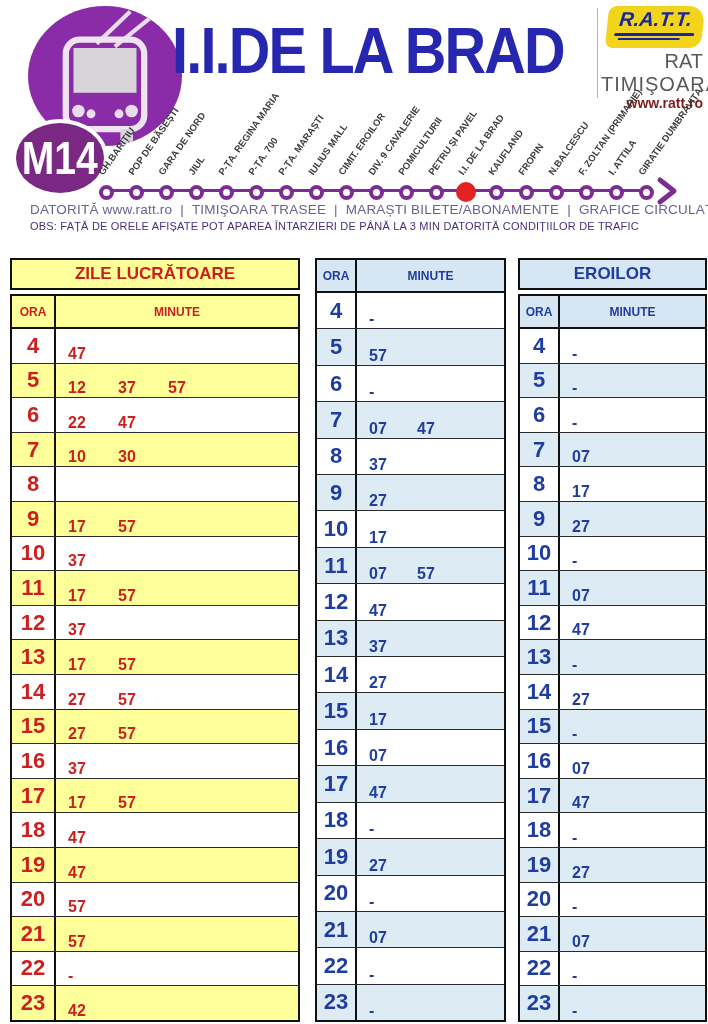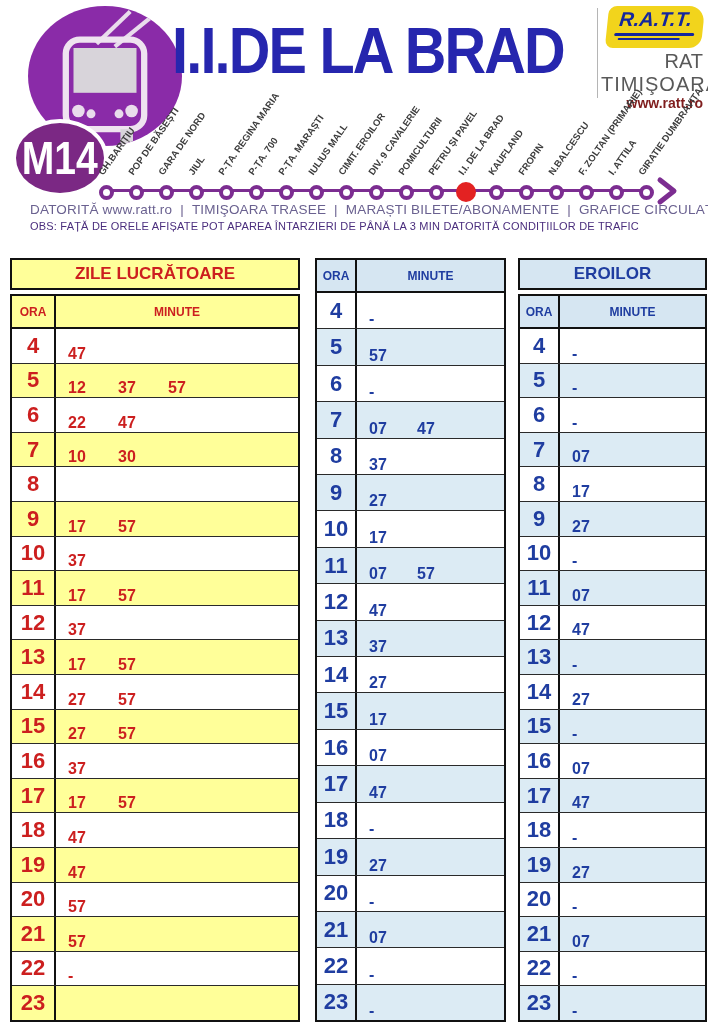--- a/index.html
+++ b/index.html
@@ -282,20 +282,23 @@
               </div>
             </div>
             <div class="tt-row">
               <div class="row-hour">22</div>
               <div class="row-mins">
                 <span class="min-val">-</span>
               </div>
             </div>
             <div class="tt-row alt">
               <div class="row-hour">23</div>
+              <div class="row-mins">
+                <span class="min-val">42</span>
+              </div>
             </div>
           </div>
         </div>
       </div>
       <div class="tt tt1 theme-blue" style="--oraw: 38px; --slot: 48px;">
         <div class="tt-main">
           <div class="tt-header">
             <div class="h-ora">ORA</div>
             <div class="h-min">MINUTE</div>
           </div>

